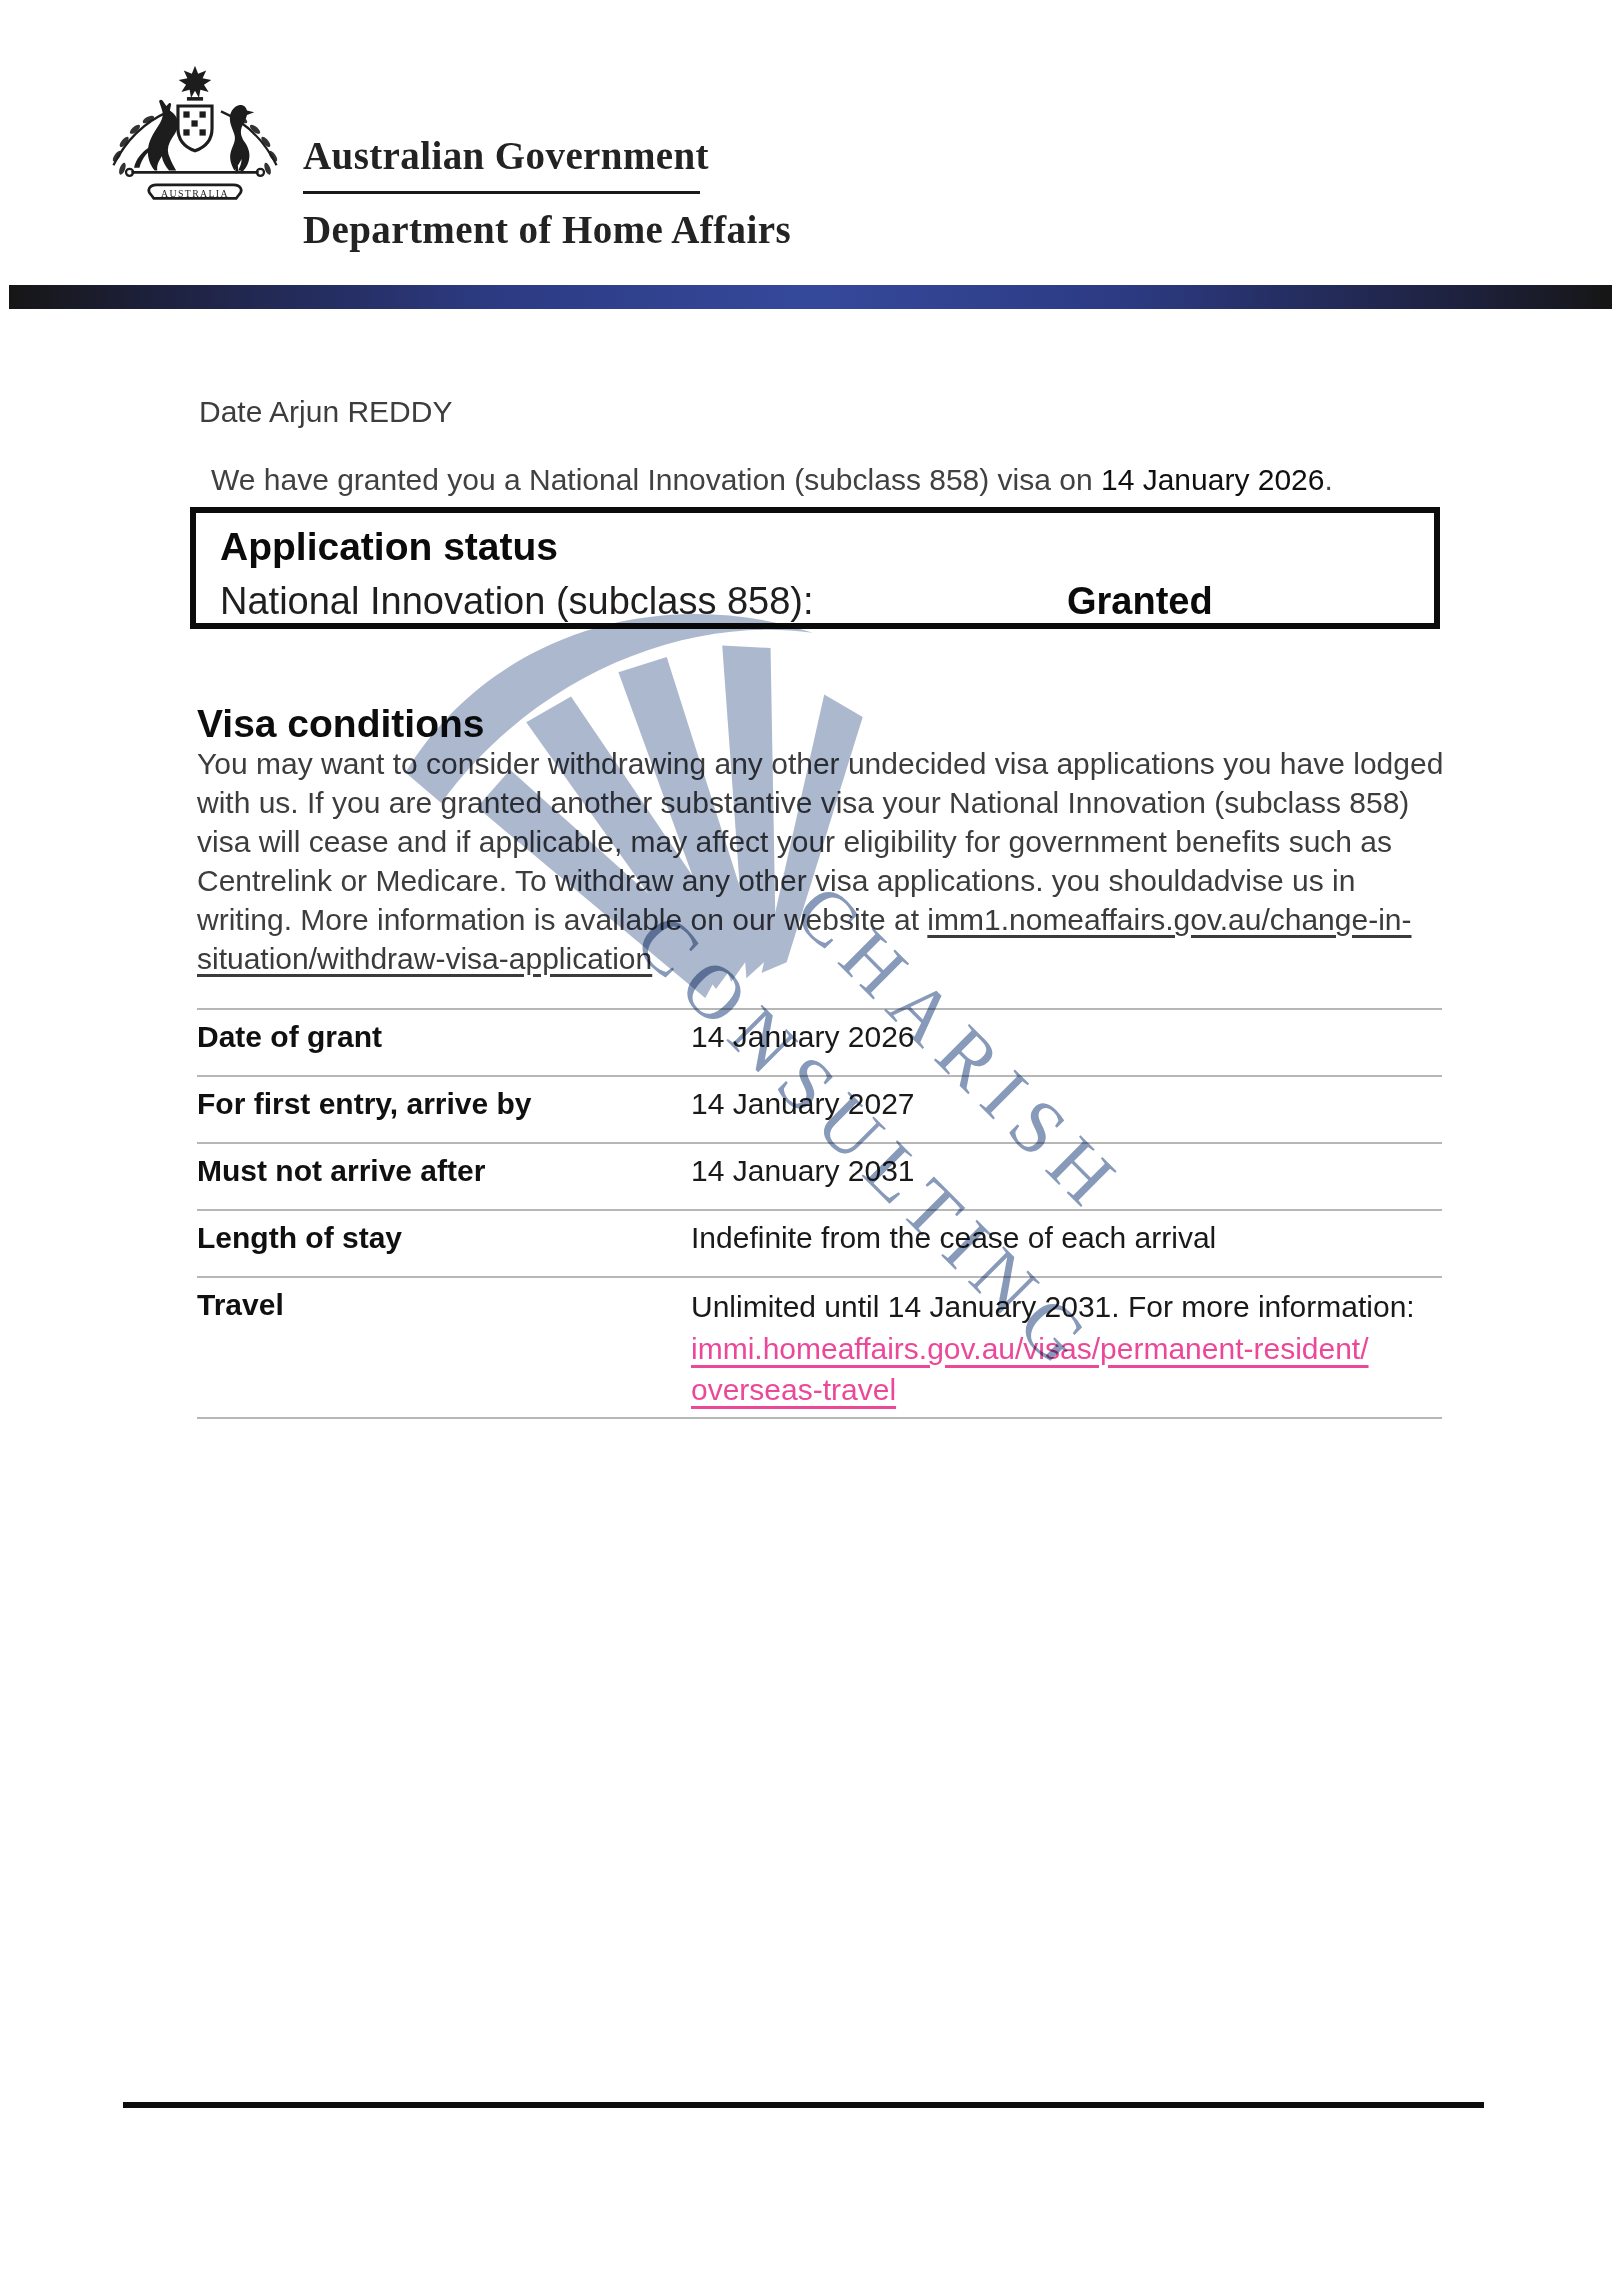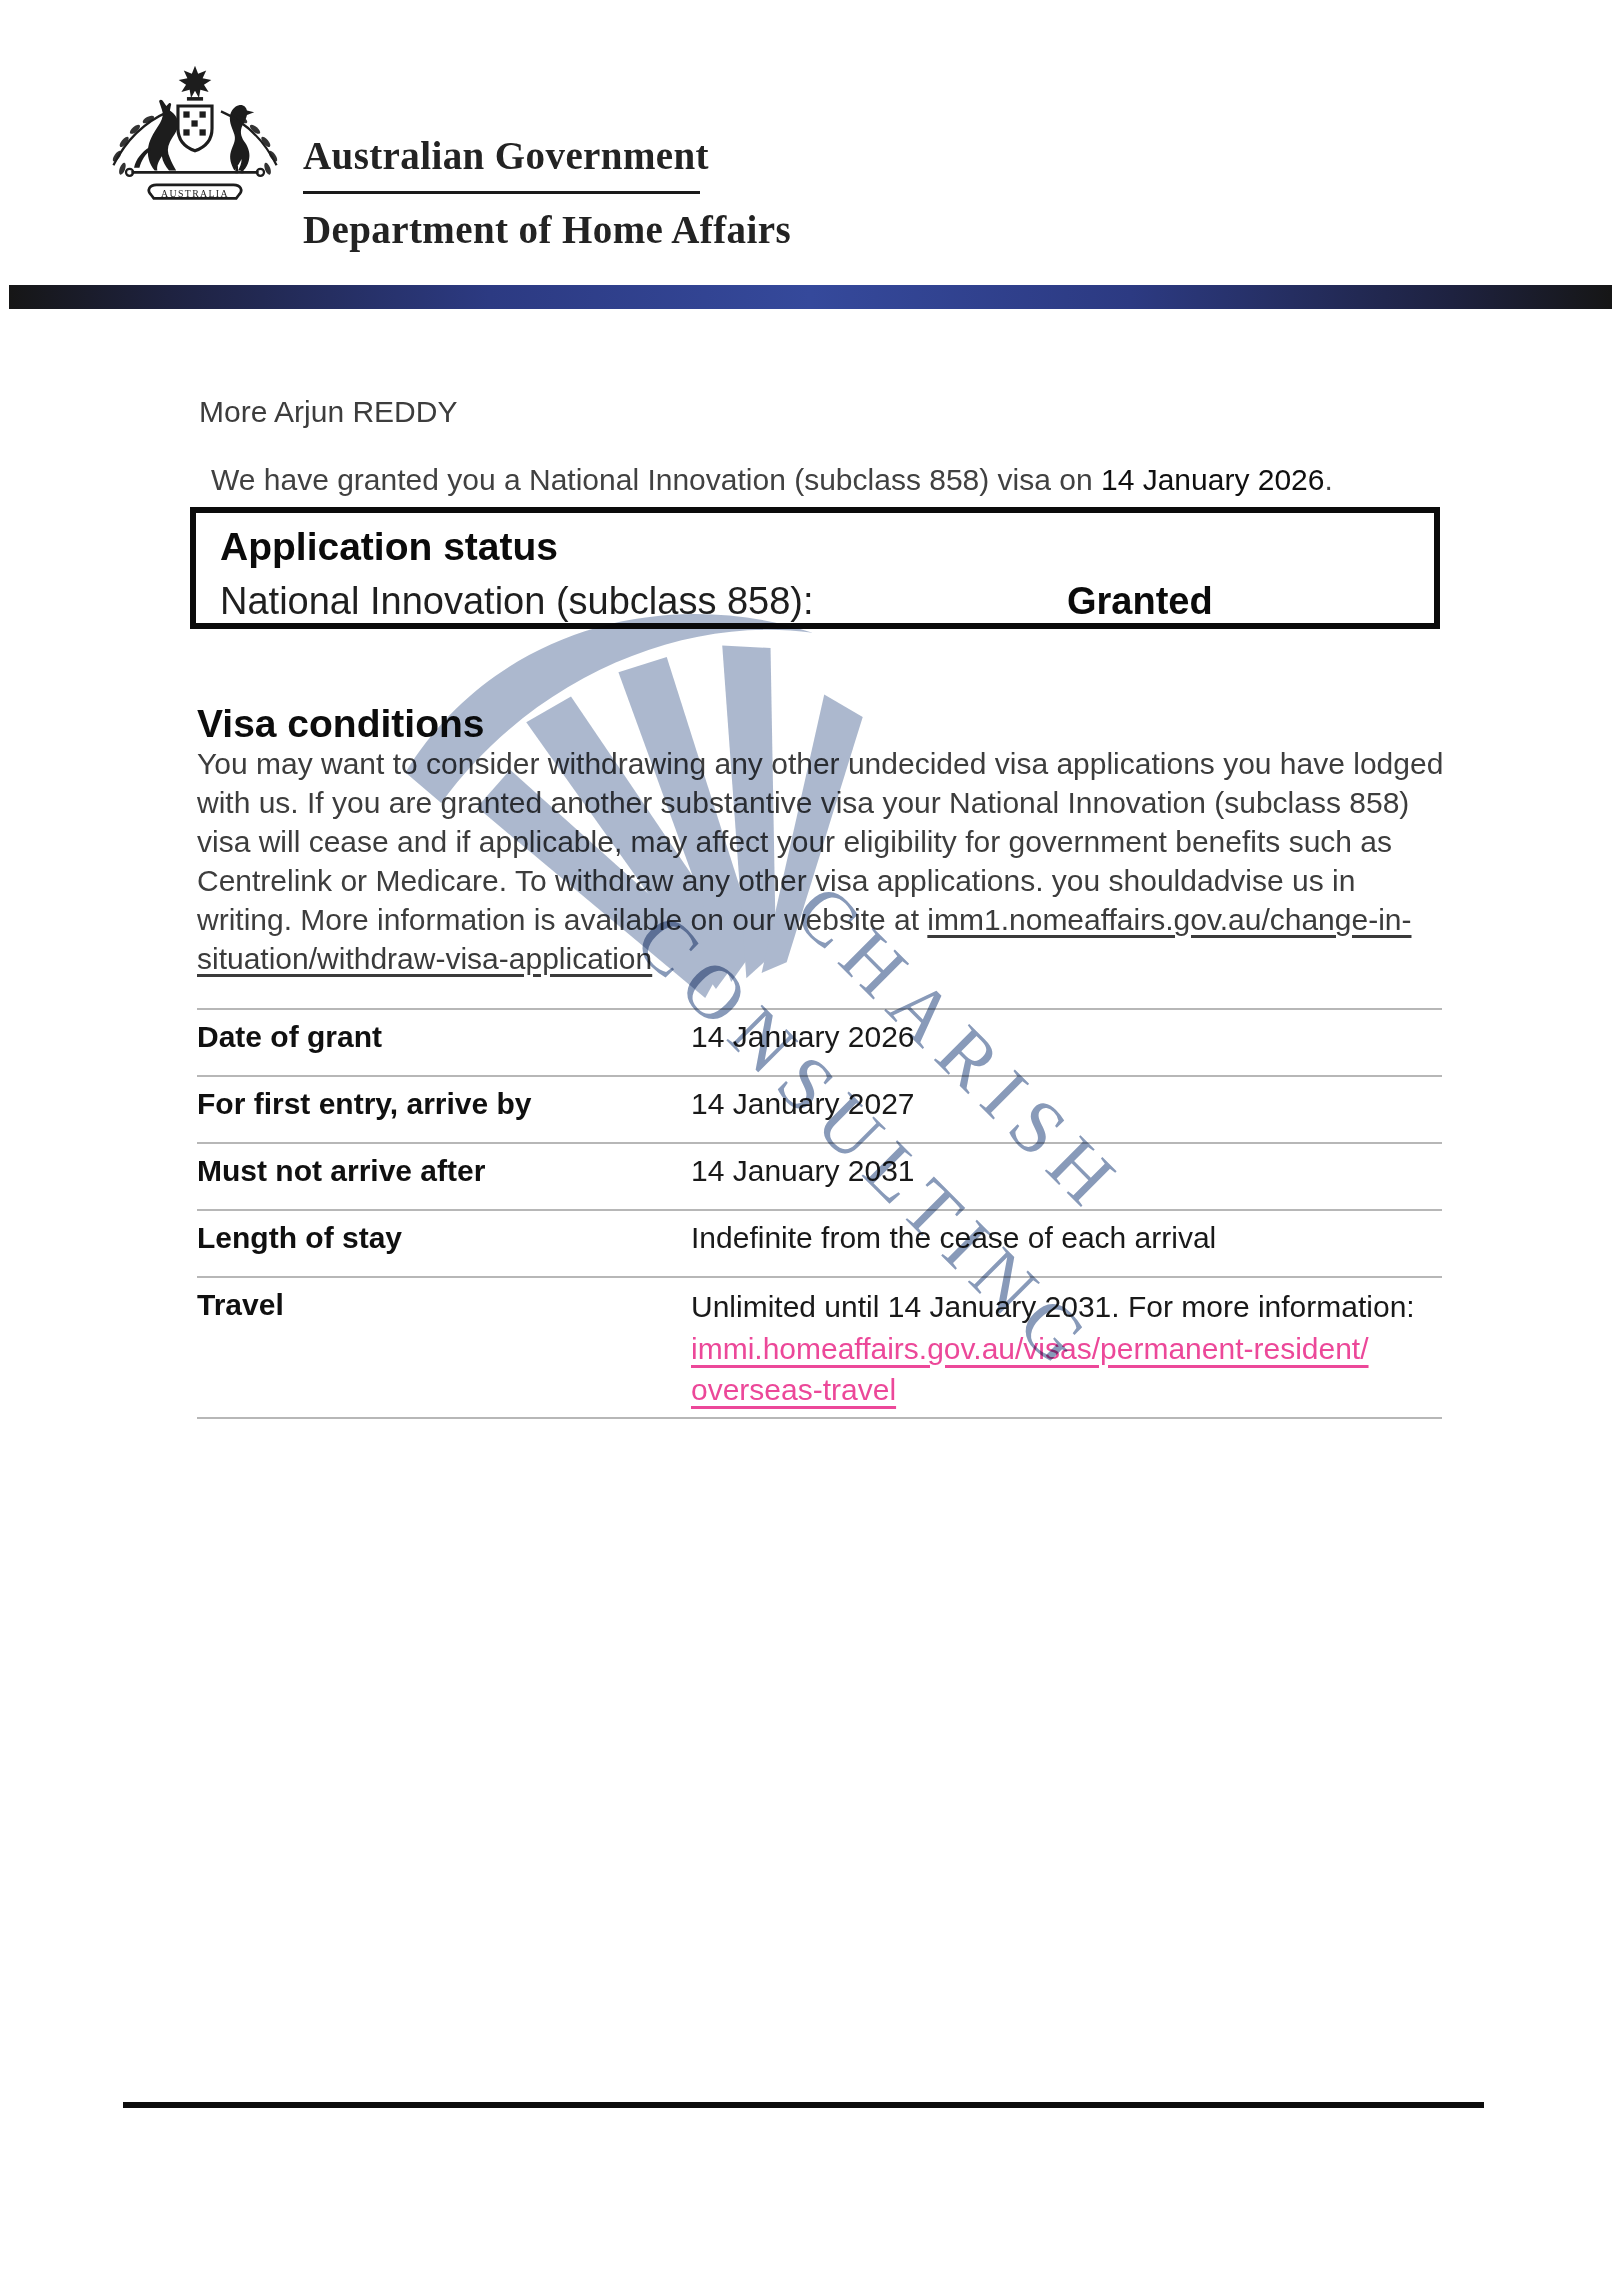--- a/index.html
+++ b/index.html
@@ -111,21 +111,21 @@
   </svg>
 
   <div class="agency">
     <div class="gov">Australian Government</div>
     <div class="gov-rule"></div>
     <div class="dept">Department of Home Affairs</div>
   </div>
 
   <div class="banner"></div>
 
-  <p class="salutation">More Arjun REDDY</p>
+  <p class="salutation">Date Arjun REDDY</p>
 
   <p class="intro"><span>We have granted you a National Innovation (subclass 858) visa on </span><span class="date">14 January 2026</span><span>.</span></p>
 
   <section class="status-box">
     <h2 class="status-title">Application status</h2>
     <div class="status-row">
       <span class="visa-name">National Innovation (subclass 858):</span>
       <span class="status-value">Granted</span>
     </div>
   </section>

